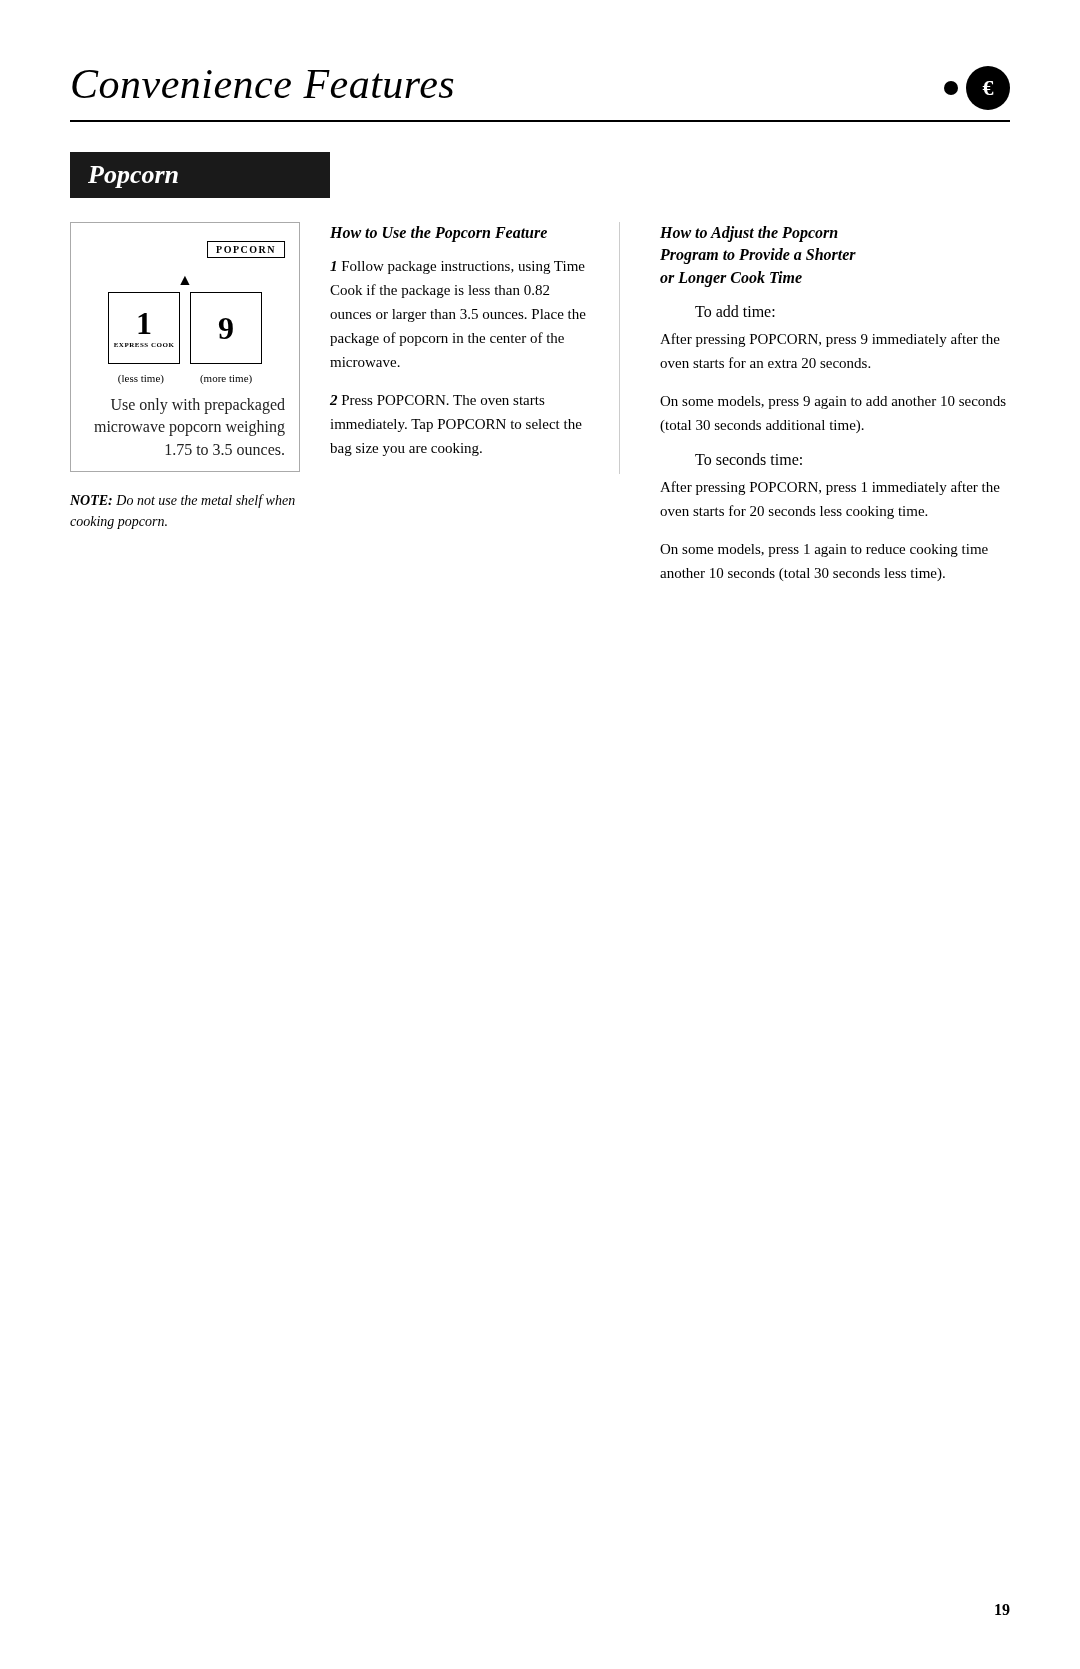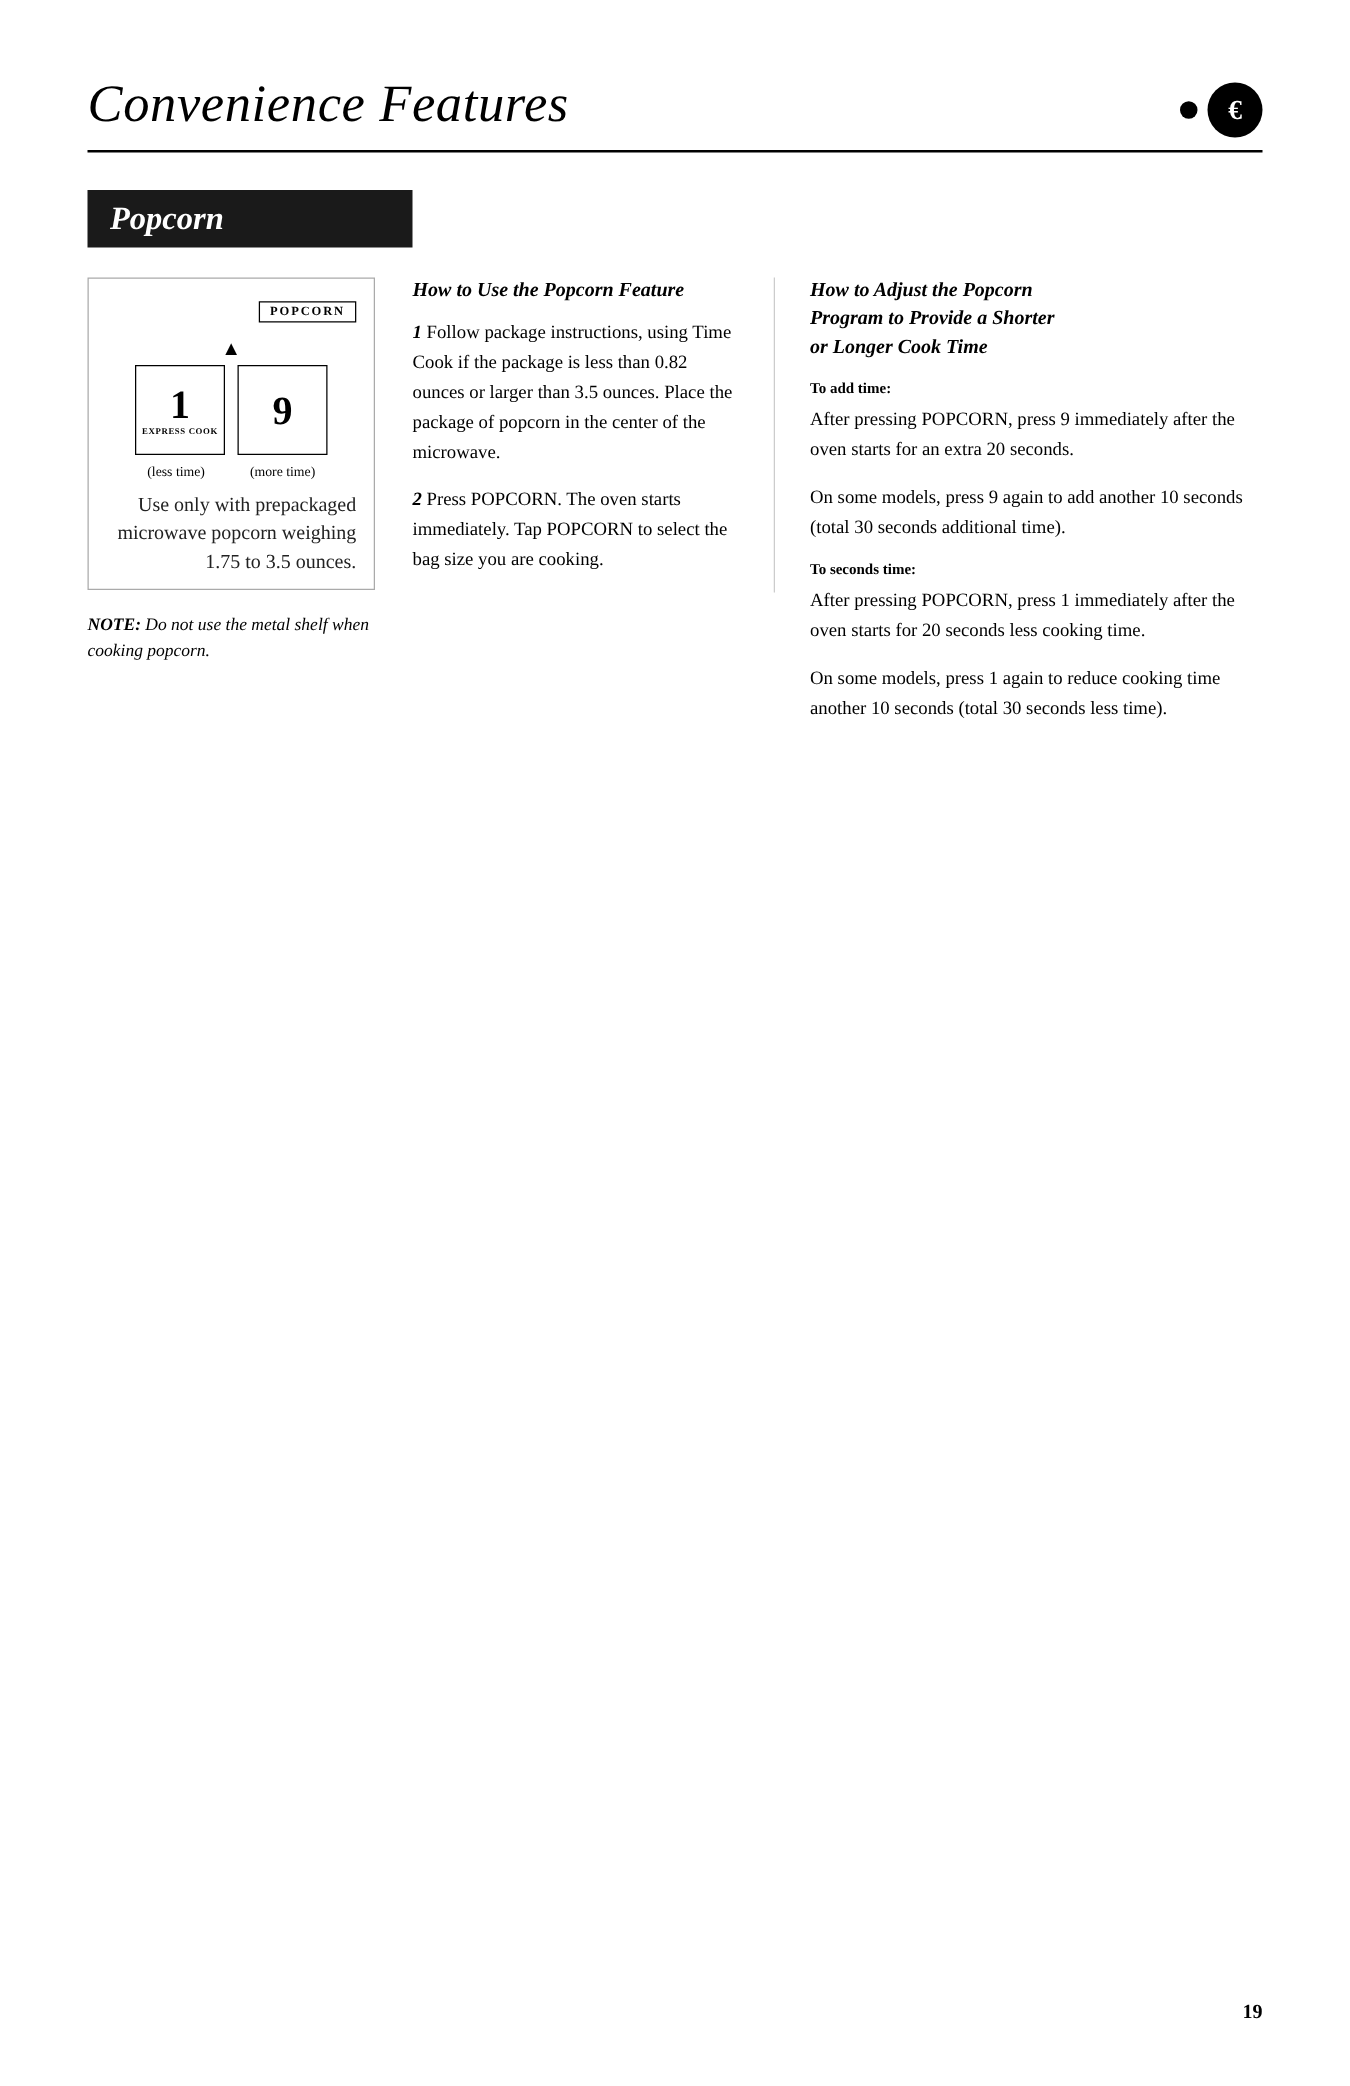--- a/index.html
+++ b/index.html
@@ -175,21 +175,21 @@
       font-weight: bold;
       font-style: italic;
     }
 
     
     .mid-col {
       width: 290px;
       flex-shrink: 0;
       padding-right: 30px;
       border-right: 1px solid #ccc;
-      margin-right: 28px;
+      margin-right: 40px;
     }
 
     
     .right-col {
       flex: 1;
     }
 
     .col-section-title {
       font-weight: bold;
       font-style: italic;
@@ -203,24 +203,25 @@
       line-height: 1.6;
       margin-bottom: 14px;
     }
 
     .step-num {
       font-weight: bold;
       font-style: italic;
     }
 
     .subheading {
-      font-weight: bold;
-      font-size: 12px;
+      font-weight: normal;
+      font-size: 16px;
       margin-bottom: 6px;
       margin-top: 14px;
+      margin-left: 35px;
     }
 
     
     .page-number {
       position: absolute;
       bottom: 50px;
       right: 70px;
       font-size: 16px;
       font-weight: bold;
     }

